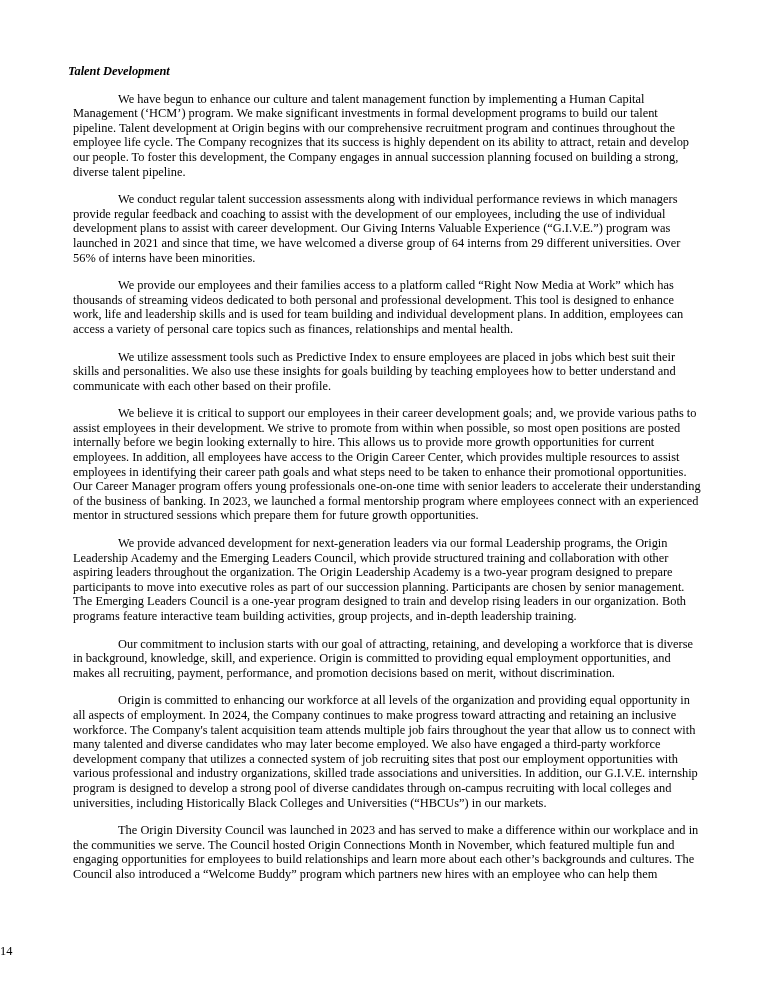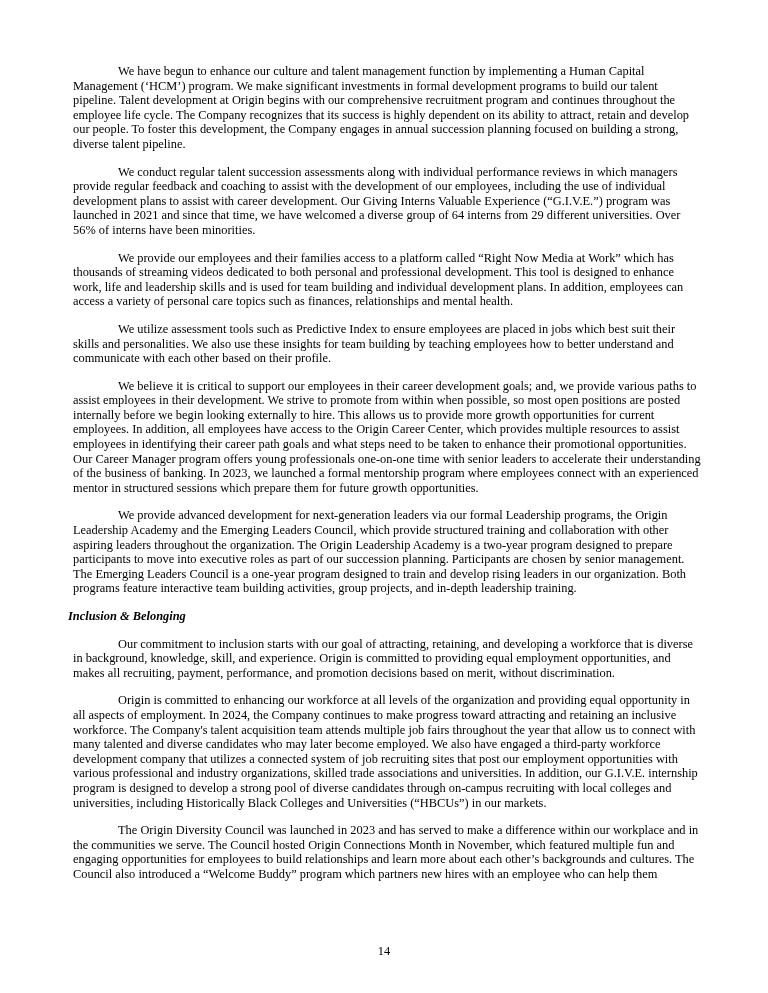--- a/index.html
+++ b/index.html
@@ -36,34 +36,34 @@
     text-align: left;
     margin: 0 0 13px 5px;
   }
   .it {
   }
   .page-number {
     position: absolute;
     top: 944px;
     left: 0;
     width: 768px;
-    text-align: center;
+    text-align: left;
     font-size: 12.4px;
   }
 </style>
 </head>
 <body>
 
 <div class="page">
   <div class="content" id="doc-body">
+      <div class="heading">Talent Development</div>
       <p class="para"><span>We have begun to enhance our culture and talent management function by implementing a Human Capital Management (‘HCM’) program. We make significant investments in formal development programs to build our talent pipeline. Talent development at Origin begins with our comprehensive recruitment program and continues throughout the employee life cycle. The Company recognizes that its success is highly dependent on its ability to attract, retain and develop our people. To foster this development, the Company engages in annual succession planning focused on building a strong, diverse talent pipeline.</span></p>
       <p class="para"><span>We conduct regular talent succession assessments along with individual performance reviews in which managers provide regular feedback and coaching to assist with the development of our employees, including the use of individual development plans to assist with career development. Our </span><span class="it">Giving Interns Valuable Experience</span><span> (“G.I.V.E.”) program was launched in 2021 and since that time, we have welcomed a diverse group of 64 interns from 29 different universities. Over 56% of interns have been minorities.</span></p>
       <p class="para"><span>We provide our employees and their families access to a platform called “Right Now Media at Work” which has thousands of streaming videos dedicated to both personal and professional development. This tool is designed to enhance work, life and leadership skills and is used for team building and individual development plans. In addition, employees can access a variety of personal care topics such as finances, relationships and mental health.</span></p>
-      <p class="para"><span>We utilize assessment tools such as Predictive Index to ensure employees are placed in jobs which best suit their skills and personalities. We also use these insights for team building by teaching employees how to better understand and communicate with each other based on their profile.</span></p>
+      <p class="para"><span>We utilize assessment tools such as Predictive Index to ensure employees are placed in jobs which best suit their skills and personalities. We also use these insights for goals building by teaching employees how to better understand and communicate with each other based on their profile.</span></p>
       <p class="para"><span>We believe it is critical to support our employees in their career development goals; and, we provide various paths to assist employees in their development. We strive to promote from within when possible, so most open positions are posted internally before we begin looking externally to hire. This allows us to provide more growth opportunities for current employees. In addition, all employees have access to the Origin Career Center, which provides multiple resources to assist employees in identifying their career path goals and what steps need to be taken to enhance their promotional opportunities. Our </span><span class="it">Career Manager</span><span> program offers young professionals one-on-one time with senior leaders to accelerate their understanding of the business of banking. In 2023, we launched a formal mentorship program where employees connect with an experienced mentor in structured sessions which prepare them for future growth opportunities.</span></p>
       <p class="para"><span>We provide advanced development for next-generation leaders via our formal Leadership programs, the </span><span class="it">Origin Leadership Academy</span><span> and the </span><span class="it">Emerging Leaders Council</span><span>, which provide structured training and collaboration with other aspiring leaders throughout the organization. The </span><span class="it">Origin Leadership Academy</span><span> is a two-year program designed to prepare participants to move into executive roles as part of our succession planning. Participants are chosen by senior management. The </span><span class="it">Emerging Leaders Council</span><span> is a one-year program designed to train and develop rising leaders in our organization. Both programs feature interactive team building activities, group projects, and in-depth leadership training.</span></p>
-      <div class="heading">Inclusion &amp; Belonging</div>
       <p class="para"><span>Our commitment to inclusion starts with our goal of attracting, retaining, and developing a workforce that is diverse in background, knowledge, skill, and experience. Origin is committed to providing equal employment opportunities, and makes all recruiting, payment, performance, and promotion decisions based on merit, without discrimination.</span></p>
       <p class="para"><span>Origin is committed to enhancing our workforce at all levels of the organization and providing equal opportunity in all aspects of employment. In 2024, the Company continues to make progress toward attracting and retaining an inclusive workforce. The Company's talent acquisition team attends multiple job fairs throughout the year that allow us to connect with many talented and diverse candidates who may later become employed. We also have engaged a third-party workforce development company that utilizes a connected system of job recruiting sites that post our employment opportunities with various professional and industry organizations, skilled trade associations and universities. In addition, our G.I.V.E. internship program is designed to develop a strong pool of diverse candidates through on-campus recruiting with local colleges and universities, including Historically Black Colleges and Universities (“HBCUs”) in our markets.</span></p>
       <p class="para"><span>The </span><span class="it">Origin Diversity Council</span><span> was launched in 2023 and has served to make a difference within our workplace and in the communities we serve. The Council hosted Origin Connections Month in November, which featured multiple fun and engaging opportunities for employees to build relationships and learn more about each other’s backgrounds and cultures. The Council also introduced a “Welcome Buddy” program which partners new hires with an employee who can help them</span></p>
     </div>
   <div class="page-number">14</div>
 </div>
 
 </body></html>

